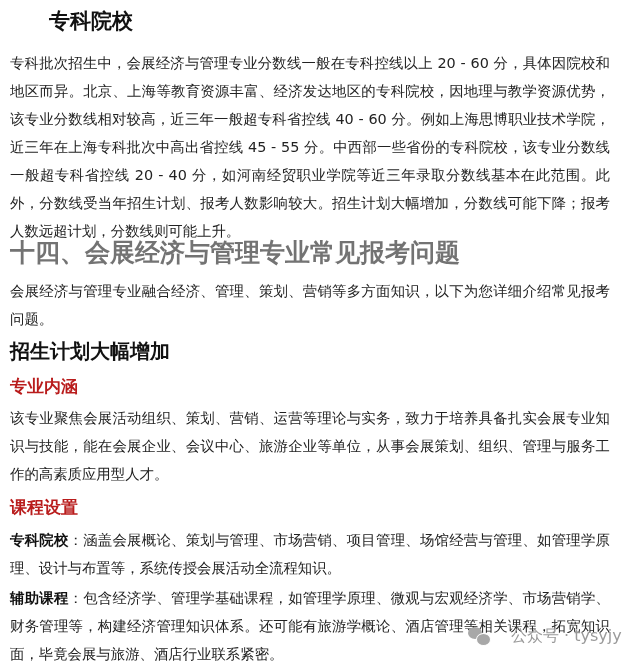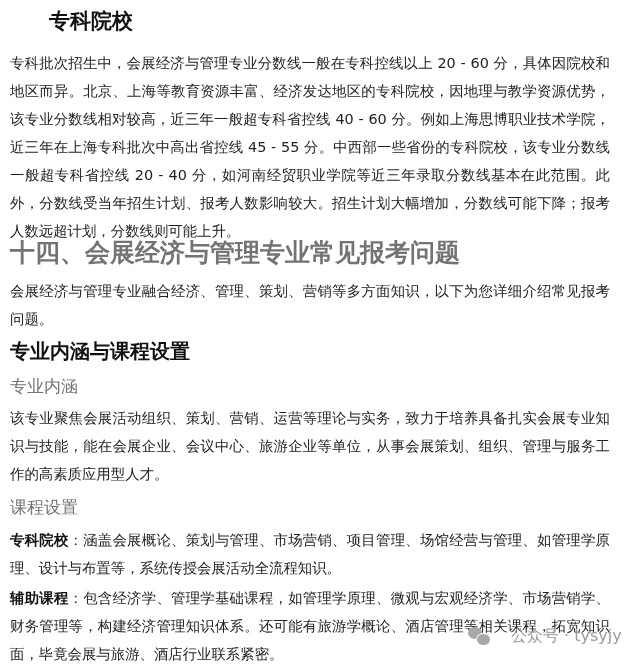--- a/index.html
+++ b/index.html
@@ -45,22 +45,22 @@
     .h-sub {
       font-size: 20px;
       font-weight: bold;
       color: #111111;
       line-height: 28px;
       position: absolute;
       left: 0;
     }
     .h-minor {
       font-size: 17px;
-      font-weight: normal;
-      color: #737373;
+      font-weight: bold;
+      color: #b91c1c;
       line-height: 26px;
       position: absolute;
       left: 0;
     }
     .para {
       position: absolute;
       left: 0;
       width: 600px;
       font-size: 14.4px;
       line-height: 28px;
@@ -104,21 +104,21 @@
 <body>
 
 <div class="article">
 
   <h3 class="h-section" style="top:6px;margin-left:39px;">专科院校</h3>
   <p class="para" style="top:41px;margin-top:8px;">专科批次招生中，会展经济与管理专业分数线一般在专科控线以上 20 - 60 分，具体因院校和地区而异。北京、上海等教育资源丰富、经济发达地区的专科院校，因地理与教学资源优势，该专业分数线相对较高，近三年一般超专科省控线 40 - 60 分。例如上海思博职业技术学院，近三年在上海专科批次中高出省控线 45 - 55 分。中西部一些省份的专科院校，该专业分数线一般超专科省控线 20 - 40 分，如河南经贸职业学院等近三年录取分数线基本在此范围。此外，分数线受当年招生计划、报考人数影响较大。招生计划大幅增加，分数线可能下降；报考人数远超计划，分数线则可能上升。</p>
 
   <h2 class="h-major" style="top:236px;">十四、会展经济与管理专业常见报考问题</h2>
   <p class="para" style="top:277px;">会展经济与管理专业融合经济、管理、策划、营销等多方面知识，以下为您详细介绍常见报考问题。</p>
 
-  <h3 class="h-sub" style="top:337px;">专业内涵与课程设置</h3>
+  <h3 class="h-sub" style="top:337px;">招生计划大幅增加</h3>
 
   <h4 class="h-minor" style="top:373px;">专业内涵</h4>
   <p class="para" style="top:404px;">该专业聚焦会展活动组织、策划、营销、运营等理论与实务，致力于培养具备扎实会展专业知识与技能，能在会展企业、会议中心、旅游企业等单位，从事会展策划、组织、管理与服务工作的高素质应用型人才。</p>
 
   <h4 class="h-minor" style="top:494px;">课程设置</h4>
   <p class="para" style="top:526px;"><strong>专科院校</strong><span>：涵盖会展概论、策划与管理、市场营销、项目管理、场馆经营与管理、如管理学原理、设计与布置等，系统传授会展活动全流程知识。</span></p>
 
   <p class="para" style="top:584px;"><strong>辅助课程</strong><span>：包含经济学、管理学基础课程，如管理学原理、微观与宏观经济学、市场营销学、财务管理等，构建经济管理知识体系。还可能有旅游学概论、酒店管理等相关课程，拓宽知识面，毕竟会展与旅游、酒店行业联系紧密。</span></p>
 
 </div>

